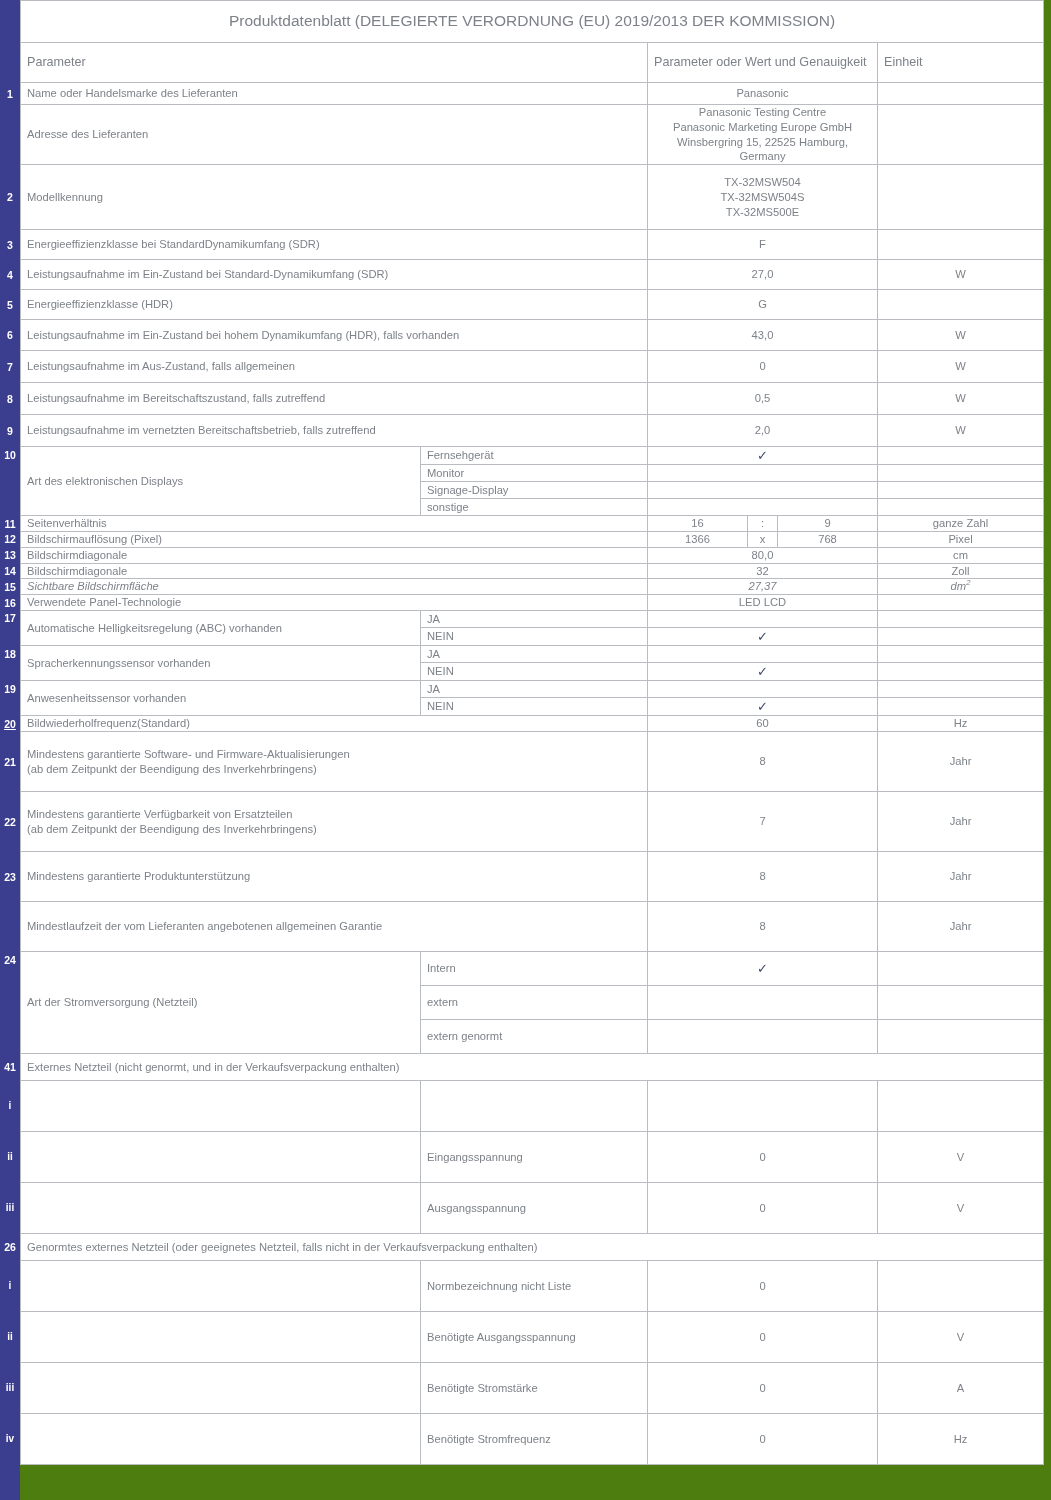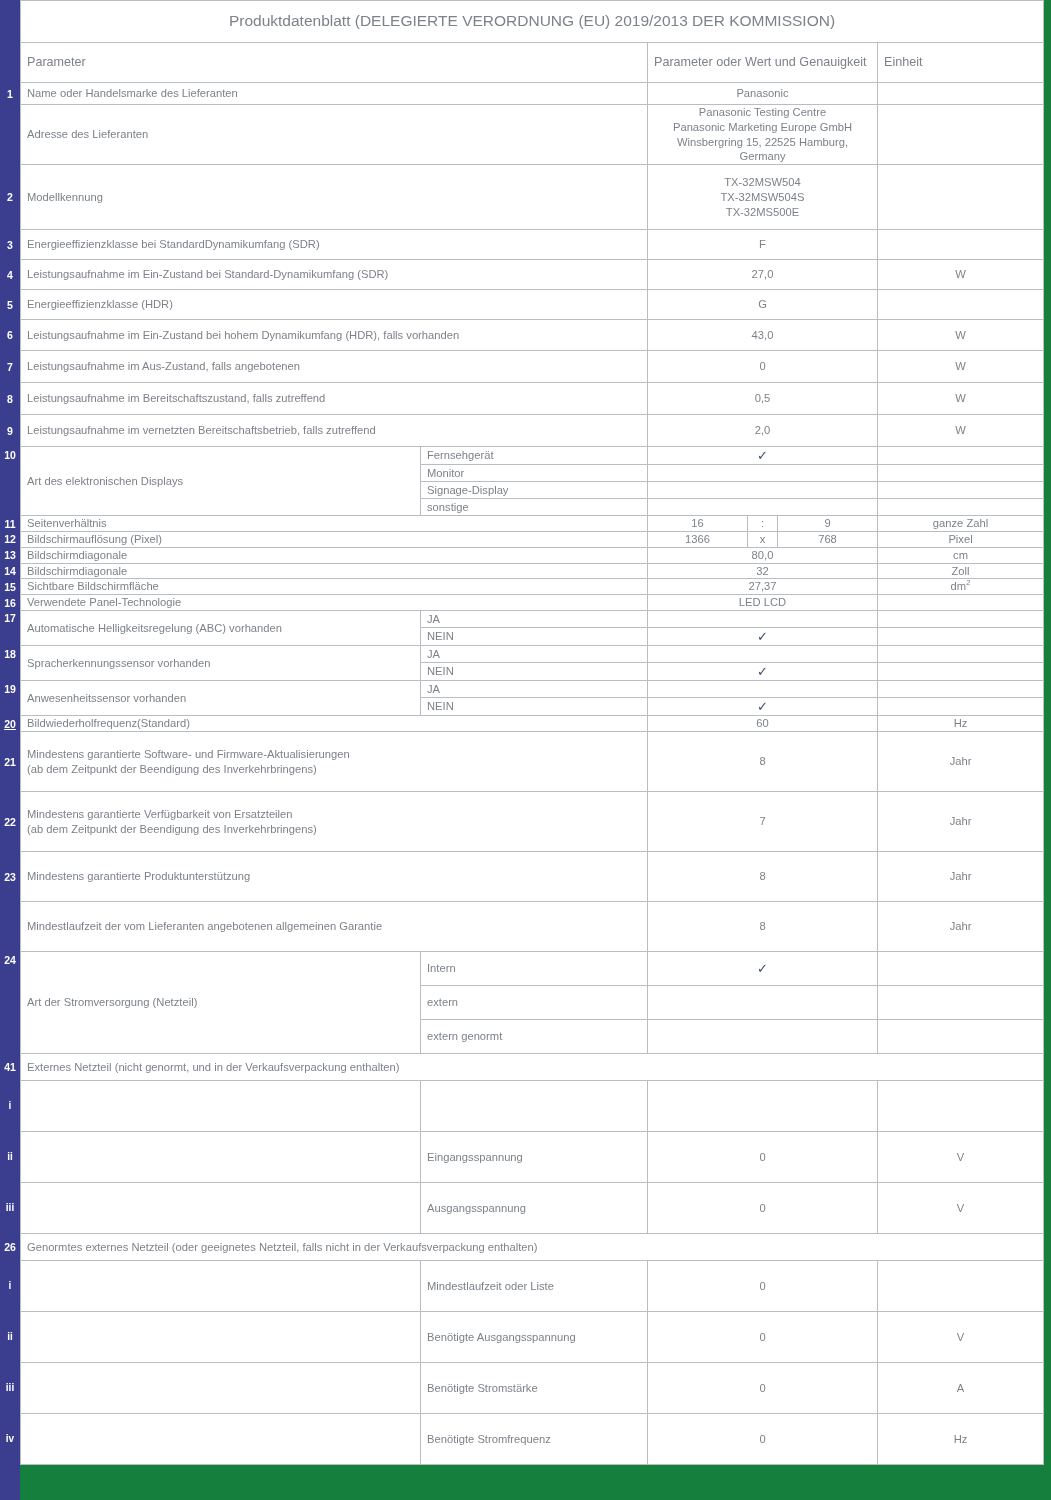--- a/index.html
+++ b/index.html
@@ -2,21 +2,21 @@
 <html lang="de"><head>
 <meta charset="utf-8">
 <title>Produktdatenblatt</title>
 <style>
   html,body{margin:0;padding:0;background:#ffffff;}
   body{
     font-family:"Liberation Sans","DejaVu Sans",sans-serif;
     width:1051px;height:1500px;position:relative;overflow:hidden;
     color:#7d8289;
   }
-  #sheet{position:absolute;left:0;top:0;width:1051px;height:1500px;background:#15803d;}
+  #sheet{position:absolute;left:0;top:0;width:1051px;height:1500px;background:#4d7c0f;}
   
   .navy-bar{position:absolute;left:0;top:0;width:20px;height:1500px;background:#3b3d8f;}
   .tbl-wrap{position:absolute;left:20px;top:0;width:1023px;}
   table.ds{
     border-collapse:collapse;
     width:1023px;
     table-layout:fixed;
     font-size:11.2px;
   }
   table.ds td{
@@ -125,21 +125,21 @@
             <td class="param" colspan="2">Energieeffizienzklasse (HDR)</td>
             <td class="val" colspan="3">G</td>
             <td class="unit"></td>
           </tr>
           <tr style="height: 31px;">
             <td class="param" colspan="2">Leistungsaufnahme im Ein-Zustand bei hohem Dynamikumfang (HDR), falls vorhanden</td>
             <td class="val" colspan="3">43,0</td>
             <td class="unit">W</td>
           </tr>
           <tr style="height: 32px;">
-            <td class="param" colspan="2">Leistungsaufnahme im Aus-Zustand, falls angebotenen</td>
+            <td class="param" colspan="2">Leistungsaufnahme im Aus-Zustand, falls allgemeinen</td>
             <td class="val" colspan="3">0</td>
             <td class="unit">W</td>
           </tr>
           <tr style="height: 32px;">
             <td class="param" colspan="2">Leistungsaufnahme im Bereitschaftszustand, falls zutreffend</td>
             <td class="val" colspan="3">0,5</td>
             <td class="unit">W</td>
           </tr>
           <tr style="height: 32px;">
             <td class="param" colspan="2">Leistungsaufnahme im vernetzten Bereitschaftsbetrieb, falls zutreffend</td>
@@ -184,21 +184,21 @@
           <tr style="height: 15px;">
             <td class="param" colspan="2">Bildschirmdiagonale</td>
             <td class="val" colspan="3">80,0</td>
             <td class="unit">cm</td>
           </tr>
           <tr style="height: 15px;">
             <td class="param" colspan="2">Bildschirmdiagonale</td>
             <td class="val" colspan="3">32</td>
             <td class="unit">Zoll</td>
           </tr>
-          <tr style="height: 15px;">
+          <tr style="height: 15px; font-style: italic;">
             <td class="param" colspan="2">Sichtbare Bildschirmfläche</td>
             <td class="val" colspan="3">27,37</td>
             <td class="unit">dm<sup>2</sup></td>
           </tr>
           <tr style="height: 15px;">
             <td class="param" colspan="2">Verwendete Panel-Technologie</td>
             <td class="val" colspan="3">LED LCD</td>
             <td class="unit"></td>
           </tr>
           <tr style="height: 17px;">
@@ -300,21 +300,21 @@
             <td class="param" colspan="1"></td>
             <td class="sublabel" colspan="1">Ausgangsspannung</td>
             <td class="val" colspan="3">0</td>
             <td class="unit">V</td>
           </tr>
           <tr style="height: 27px; padding-left: 30px;">
             <td class="param" colspan="6">Genormtes externes Netzteil (oder geeignetes Netzteil, falls nicht in der Verkaufsverpackung enthalten)</td>
           </tr>
           <tr style="height: 51px;">
             <td class="param" colspan="1"></td>
-            <td class="sublabel" colspan="1">Mindestlaufzeit oder Liste</td>
+            <td class="sublabel" colspan="1">Normbezeichnung nicht Liste</td>
             <td class="val" colspan="3">0</td>
             <td class="unit"></td>
           </tr>
           <tr style="height: 51px;">
             <td class="param" colspan="1"></td>
             <td class="sublabel" colspan="1">Benötigte Ausgangsspannung</td>
             <td class="val" colspan="3">0</td>
             <td class="unit">V</td>
           </tr>
           <tr style="height: 51px;">

